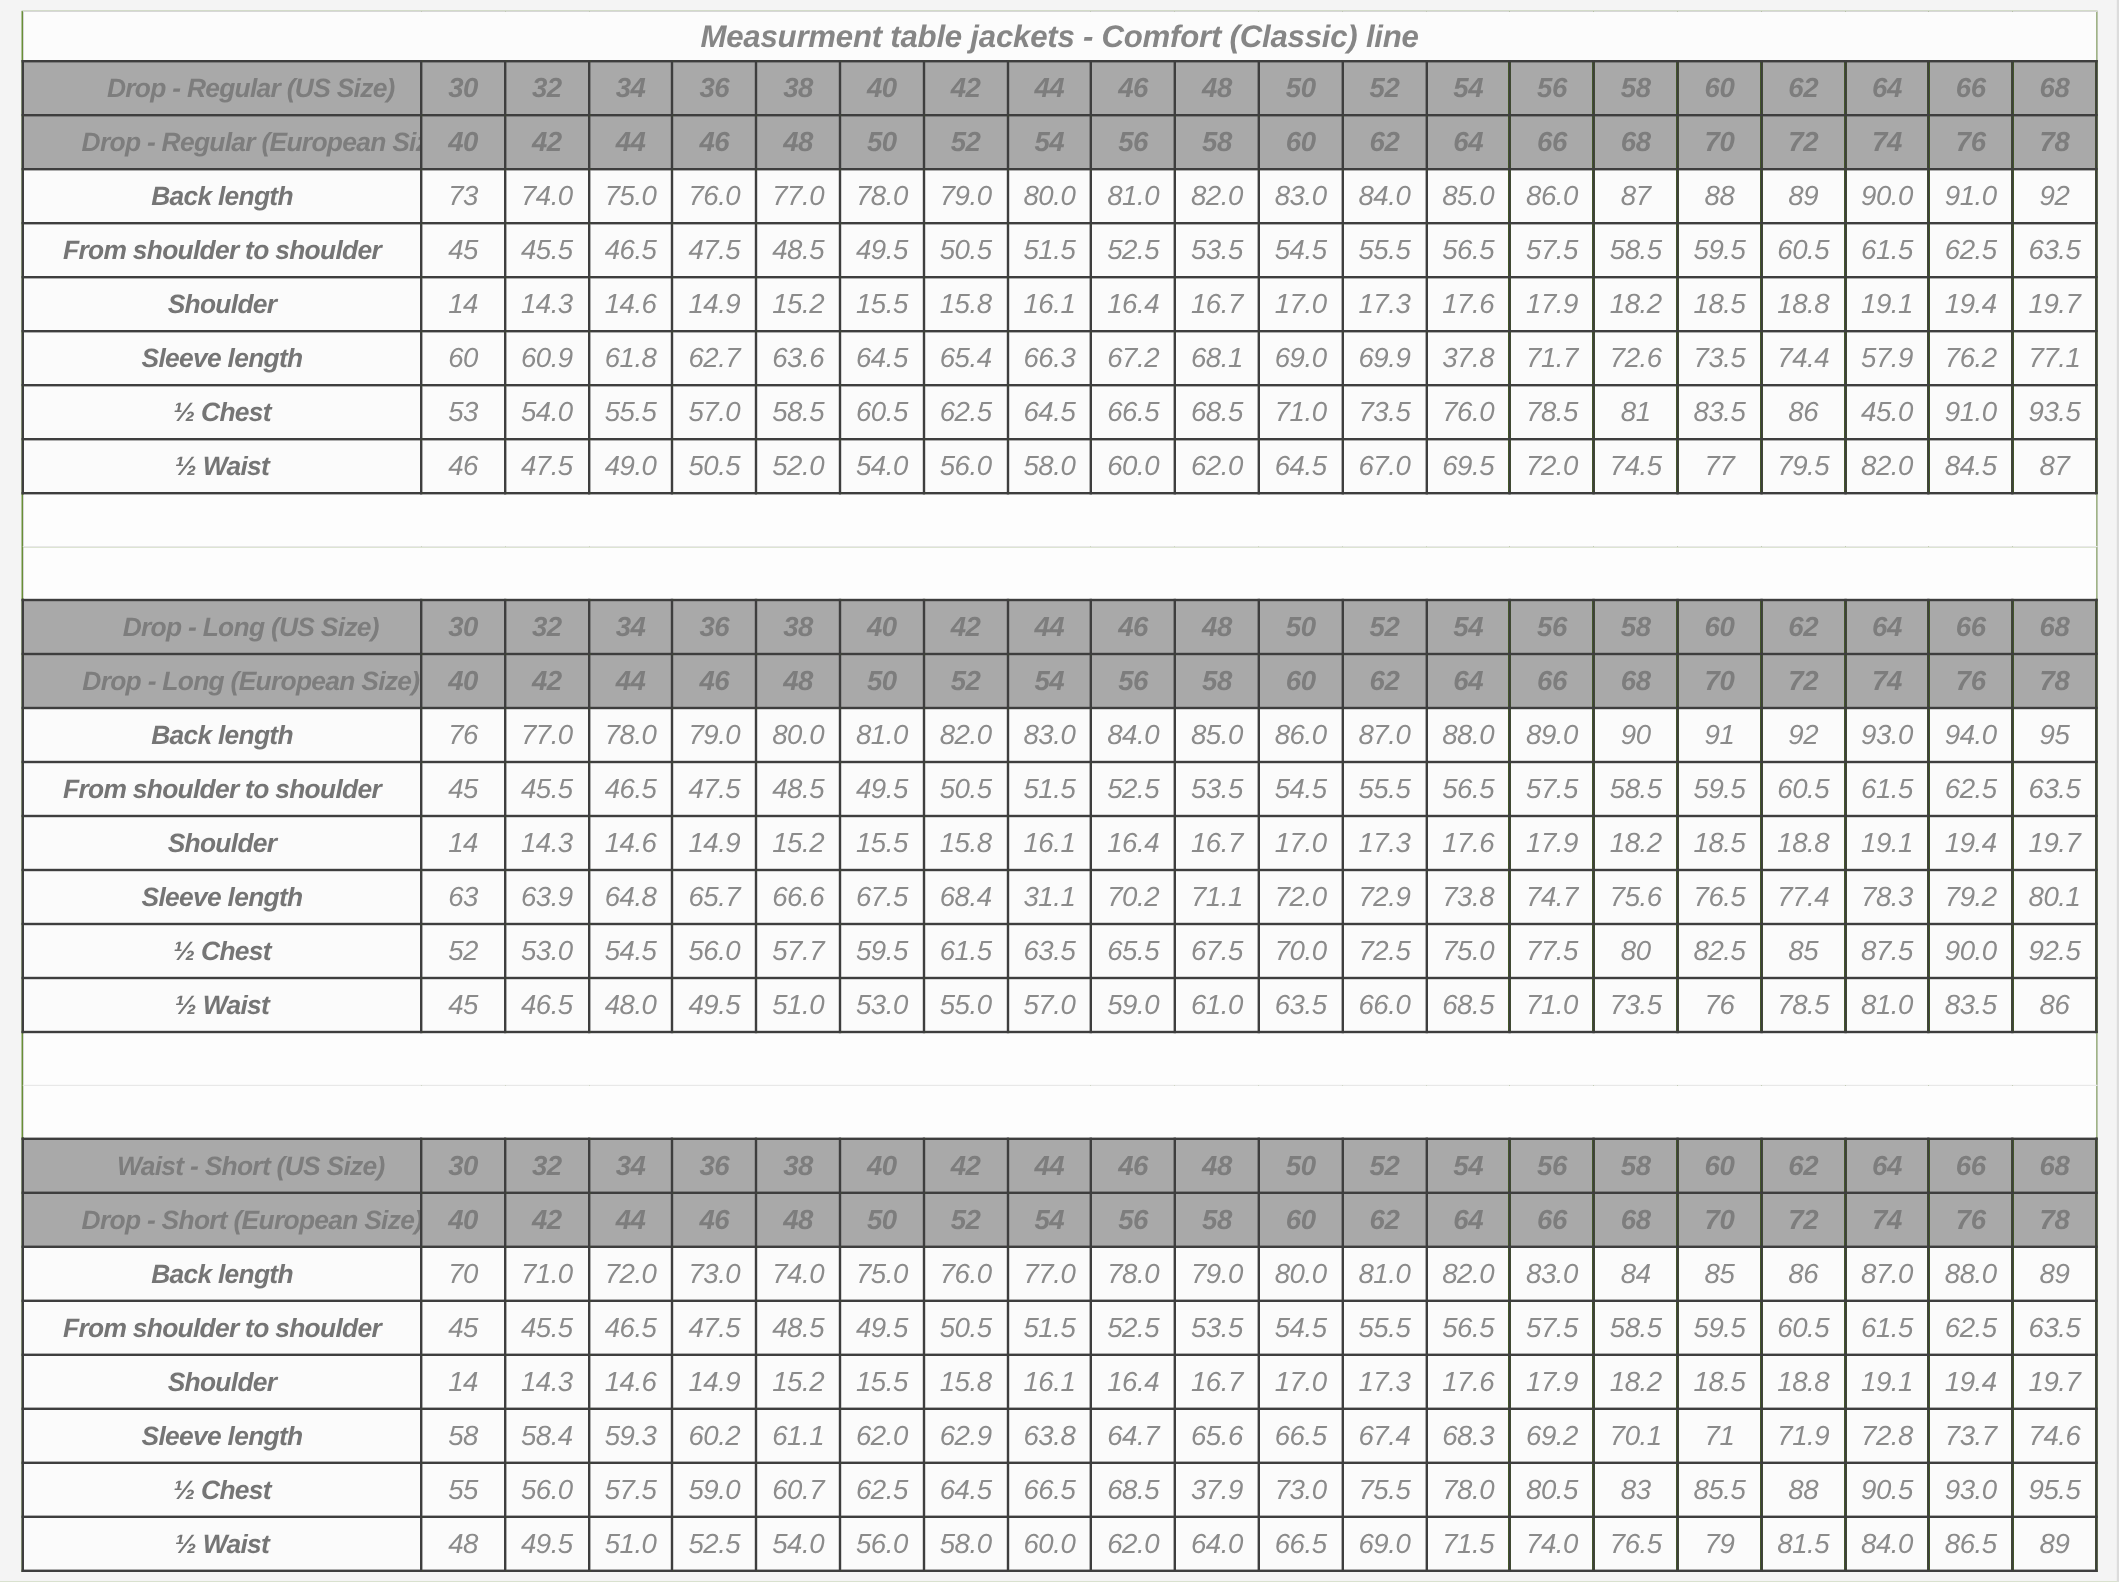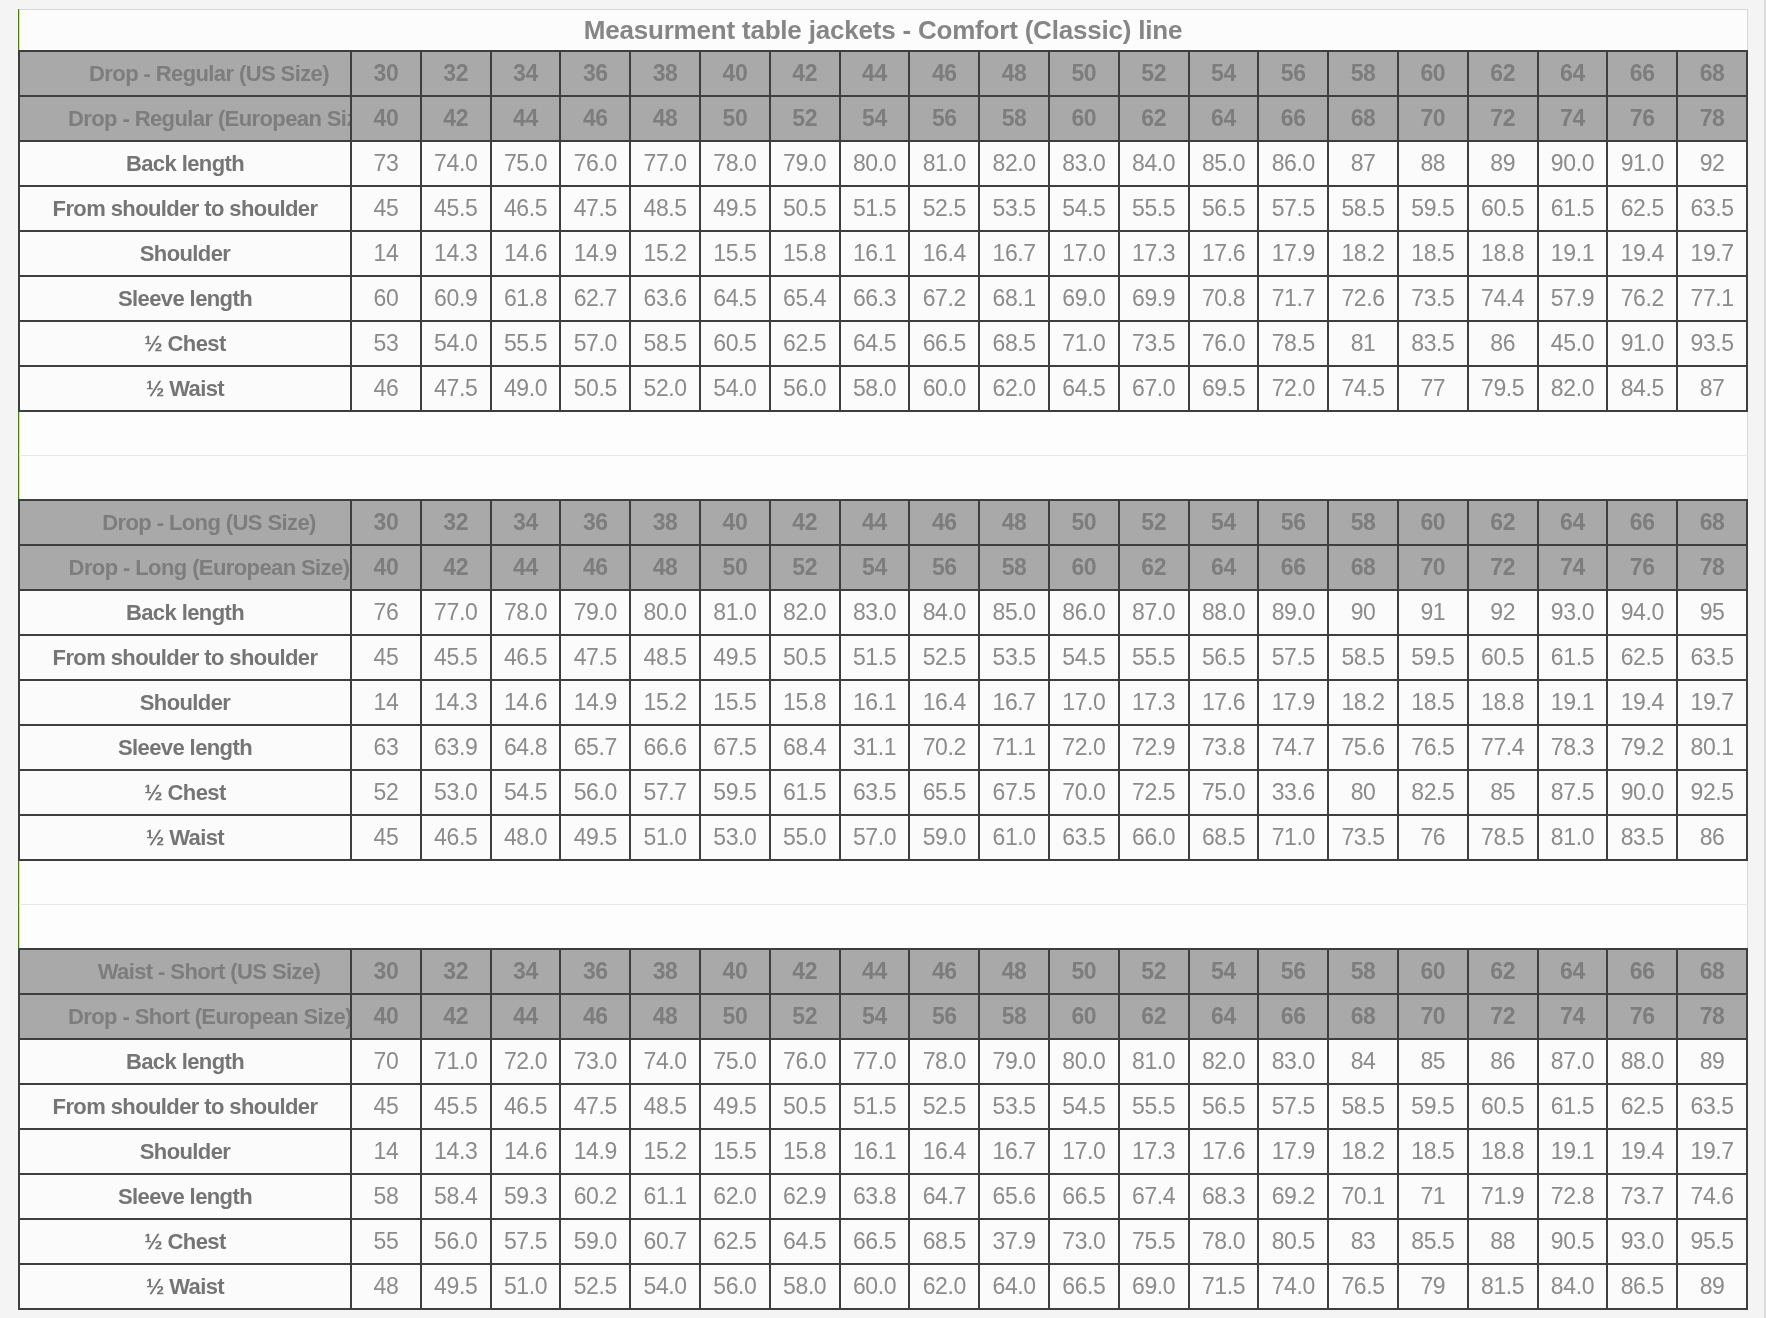--- a/index.html
+++ b/index.html
@@ -12,20 +12,21 @@
     font-family: "Liberation Sans", sans-serif;
   }
   .wrap {
     padding: 9px 18px 0 18px;
   }
   table.meas {
     border-collapse: collapse;
     table-layout: fixed;
     width: 1730px;
     background: #4d7c0f;
+    font-style: italic;
   }
   td {
     height: 43px;
     text-align: center;
     vertical-align: middle;
     font-size: 23px;
     letter-spacing: -0.4px;
     white-space: nowrap;
     overflow: hidden;
     padding: 0;
@@ -218,21 +219,21 @@
           <td class="val">61.8</td>
           <td class="val">62.7</td>
           <td class="val">63.6</td>
           <td class="val">64.5</td>
           <td class="val">65.4</td>
           <td class="val">66.3</td>
           <td class="val">67.2</td>
           <td class="val">68.1</td>
           <td class="val">69.0</td>
           <td class="val">69.9</td>
-          <td class="val">70.8</td>
+          <td class="val">37.8</td>
           <td class="val">71.7</td>
           <td class="val">72.6</td>
           <td class="val">73.5</td>
           <td class="val">74.4</td>
           <td class="val">57.9</td>
           <td class="val">76.2</td>
           <td class="val">77.1</td>
         </tr>
         <tr>
           <td class="lbl">½ Chest</td>
@@ -432,21 +433,21 @@
           <td class="val">56.0</td>
           <td class="val">57.7</td>
           <td class="val">59.5</td>
           <td class="val">61.5</td>
           <td class="val">63.5</td>
           <td class="val">65.5</td>
           <td class="val">67.5</td>
           <td class="val">70.0</td>
           <td class="val">72.5</td>
           <td class="val">75.0</td>
-          <td class="val">33.6</td>
+          <td class="val">77.5</td>
           <td class="val">80</td>
           <td class="val">82.5</td>
           <td class="val">85</td>
           <td class="val">87.5</td>
           <td class="val">90.0</td>
           <td class="val">92.5</td>
         </tr>
         <tr>
           <td class="lbl">½ Waist</td>
           <td class="val">45</td>

